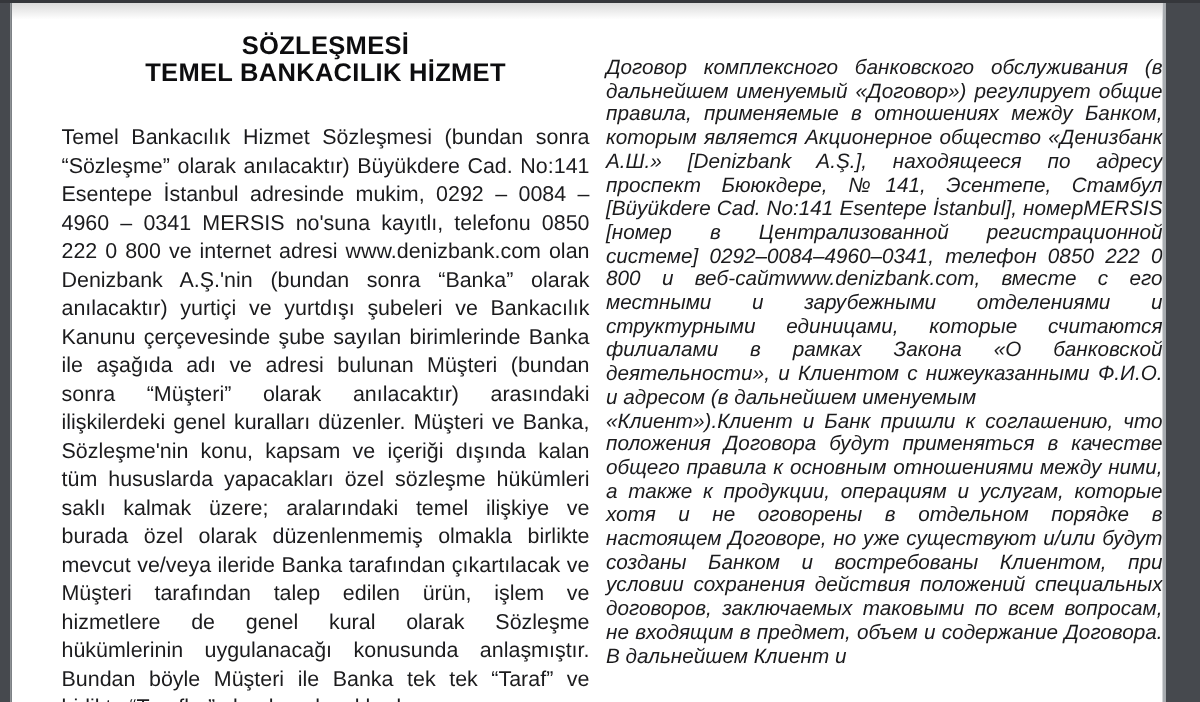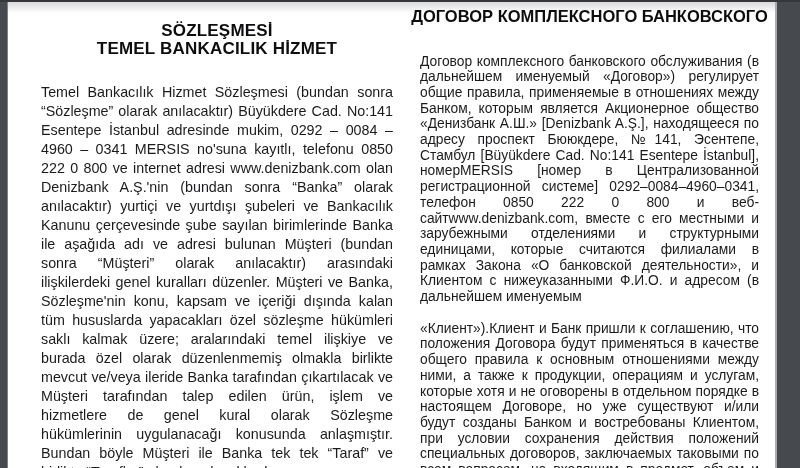--- a/index.html
+++ b/index.html
@@ -79,43 +79,43 @@
     line-height: 19px;
     text-align: justify;
   }
   .body-ru {
     margin-top: 29px;
     font-size: 13.8px;
     line-height: 15.7px;
     text-align: justify;
   }
   .body-ru p {
-    margin: 16px;
+    margin: 0;
     text-align: justify;
+    font-style: italic;
   }
 </style>
 </head>
 <body>
 
 <div class="top-strip"></div>
 
 <div class="page">
   <div class="columns">
 
     <div class="col-left">
       <div class="title title-tr">
         <div>SÖZLEŞMESİ</div>
         <div>TEMEL BANKACILIK HİZMET</div>
       </div>
       <div class="body-tr">Temel Bankacılık Hizmet Sözleşmesi (bundan sonra “Sözleşme” olarak anılacaktır) Büyükdere Cad. No:141 Esentepe İstanbul adresinde mukim, 0292 – 0084 – 4960 – 0341 MERSIS no'suna kayıtlı, telefonu 0850 222 0 800 ve internet adresi www.denizbank.com olan Denizbank A.Ş.'nin (bundan sonra “Banka” olarak anılacaktır) yurtiçi ve yurtdışı şubeleri ve Bankacılık Kanunu çerçevesinde şube sayılan birimlerinde Banka ile aşağıda adı ve adresi bulunan Müşteri (bundan sonra “Müşteri” olarak anılacaktır) arasındaki ilişkilerdeki genel kuralları düzenler. Müşteri ve Banka, Sözleşme'nin konu, kapsam ve içeriği dışında kalan tüm hususlarda yapacakları özel sözleşme hükümleri saklı kalmak üzere; aralarındaki temel ilişkiye ve burada özel olarak düzenlenmemiş olmakla birlikte mevcut ve/veya ileride Banka tarafından çıkartılacak ve Müşteri tarafından talep edilen ürün, işlem ve hizmetlere de genel kural olarak Sözleşme hükümlerinin uygulanacağı konusunda anlaşmıştır. Bundan böyle Müşteri ile Banka tek tek “Taraf” ve birlikte “Taraflar” olarak anılacaklardır.</div>
     </div>
 
     <div class="col-right">
       <div class="title title-ru">
-        <div>ДОГОВОР КОМПЛЕКСНОГО БАНКОВСКОГО</div>
       </div>
       <div class="body-ru">
         <p>Договор комплексного банковского обслуживания (в дальнейшем именуемый «Договор») регулирует общие правила, применяемые в отношениях между Банком, которым является Акционерное общество «Денизбанк А.Ш.» [Denizbank A.Ş.], находящееся по адресу проспект Бююкдере, №141, Эсентепе, Стамбул [Büyükdere Cad. No:141 Esentepe İstanbul], номерMERSIS [номер в Централизованной регистрационной системе] 0292–0084–4960–0341, телефон 0850 222 0 800 и веб-сайтwww.denizbank.com, вместе с его местными и зарубежными отделениями и структурными единицами, которые считаются филиалами в рамках Закона «О банковской деятельности», и Клиентом с нижеуказанными Ф.И.О. и адресом (в дальнейшем именуемым</p>
         <p>«Клиент»).Клиент и Банк пришли к соглашению, что положения Договора будут применяться в качестве общего правила к основным отношениями между ними, а также к продукции, операциям и услугам, которые хотя и не оговорены в отдельном порядке в настоящем Договоре, но уже существуют и/или будут созданы Банком и востребованы Клиентом, при условии сохранения действия положений специальных договоров, заключаемых таковыми по всем вопросам, не входящим в предмет, объем и содержание Договора. В дальнейшем Клиент и</p>
       </div>
     </div>
 
   </div>
 </div>
 

